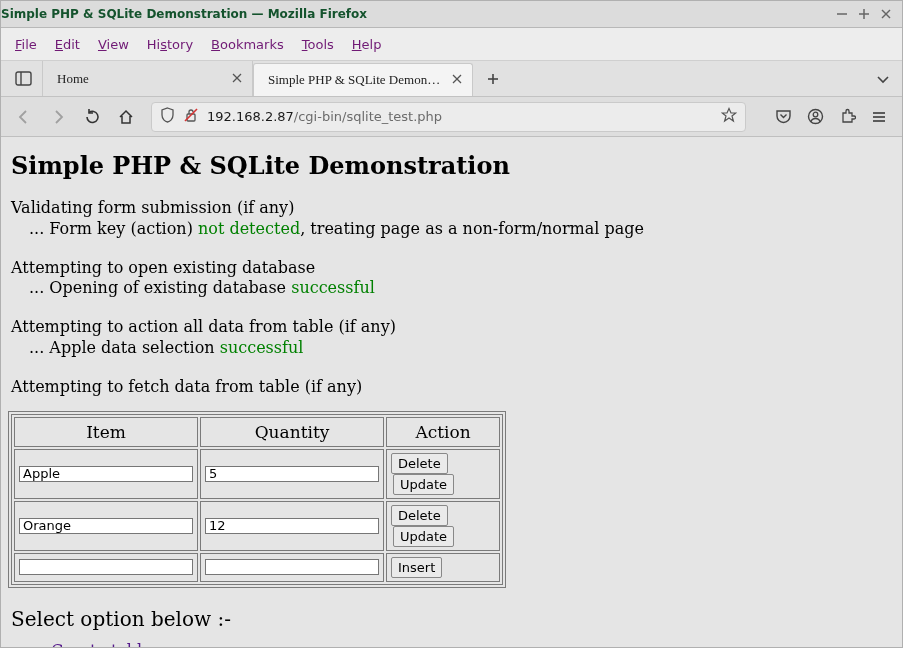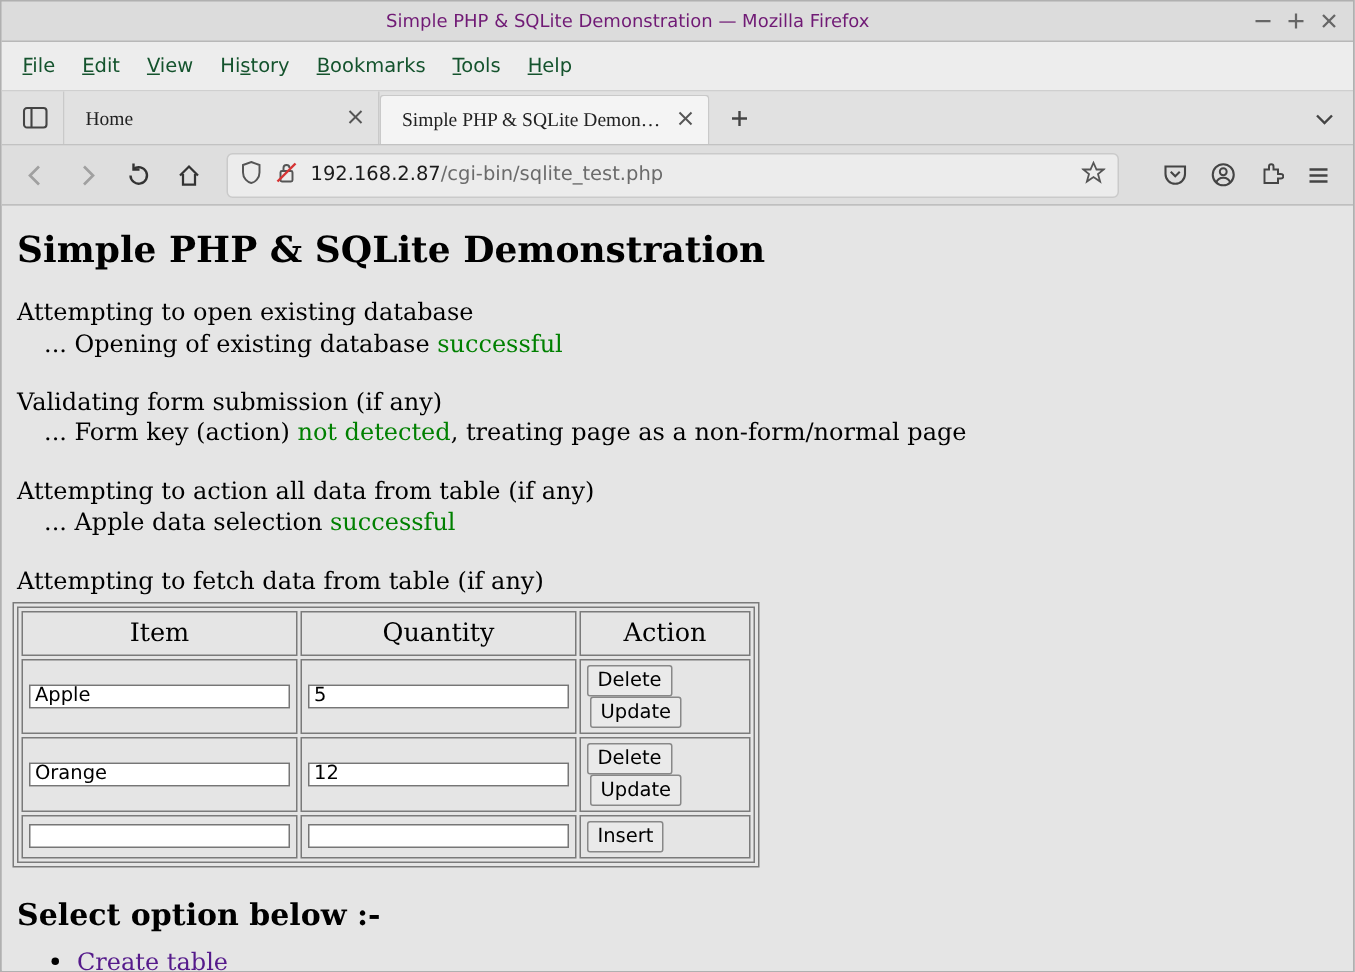--- a/index.html
+++ b/index.html
@@ -20,43 +20,42 @@
     height:27px;
     background:#dcdcdc;
     display:flex;
     align-items:center;
     border-bottom:1px solid #b8b8b8;
     color:#555;
     flex-shrink:0;
   }
   .titlebar .title {
     flex:1;
-    text-align:center;
-    font-weight:normal;
+    font-weight:bold;
     font-size:12px;
-    color:#701a75;
+    color:#14532d;
   }
   .titlebar .winbtns {
     display:flex;
     gap:10px;
     padding-right:10px;
   }
   .winbtn svg { display:block; }
 
   
   .menubar {
     height:26px;
     background:#ededed;
     display:flex;
     align-items:center;
     gap:2px;
     padding:16px 6px;
     border-bottom:1px solid #cfcfcf;
     flex-shrink:0;
-    color:#14532d;
+    color:#701a75;
   }
   .menubar .mi {
     padding:3px 8px;
     font-size:13px;
   }
   .menubar .mi u { text-decoration:underline; }
 
   
   .tabstrip {
     height:36px;
@@ -218,21 +217,21 @@
     padding:2px 6px;
     background:#eaeaea;
     border:1px solid #888;
     border-radius:2px;
     font-family: "DejaVu Sans","Liberation Sans",sans-serif;
   }
   button.tblbtn + button.tblbtn { margin-left:2px; }
 
   h3.selopt {
     font-size:20px;
-    font-weight:bold;
+    font-weight:normal;
     margin:22px 0 10px 0;
     font-family: Georgia, "DejaVu Serif", serif;
   }
   ul.optlist {
     margin:0 0 10px 0;
     padding-left:40px;
     font-family: Georgia, "DejaVu Serif", serif;
   }
   ul.optlist li { margin-bottom:2px; }
   ul.optlist a { color:#551a8b; text-decoration:underline; }
@@ -385,41 +384,41 @@
           <line x1="2" y1="12" x2="14" y2="12" stroke="#444" stroke-width="1.7"></line>
         </svg>
     </div>
   </div>
 </div>
 
 <div class="content">
   <h2 class="page-title">Simple PHP &amp; SQLite Demonstration</h2>
 
   <div class="block">
+    <p>Validating form submission (if any)</p>
+    <p class="indent">
+      <span>... Form key (action) </span><span class="green">not detected</span><span>, treating page as a non-form/normal page</span>
+    </p>
+  </div>
+
+  <div class="block">
     <p>Attempting to open existing database</p>
     <p class="indent">
       <span>... Opening of existing database </span><span class="green">successful</span>
-    </p>
-  </div>
-
-  <div class="block">
-    <p>Validating form submission (if any)</p>
-    <p class="indent">
-      <span>... Form key (action) </span><span class="green">not detected</span><span>, treating page as a non-form/normal page</span>
     </p>
   </div>
 
   <div class="block">
     <p>Attempting to action all data from table (if any)</p>
     <p class="indent">
       <span>... Apple data selection </span><span class="green">successful</span>
     </p>
   </div>
 
-  <div class="block" style="margin-bottom:6px">
+  <div class="block" style="margin-bottom:16px">
     <p>Attempting to fetch data from table (if any)</p>
   </div>
 
   <table class="data">
     <tbody>
         <tr>
       <th class="col-item">Item</th>
       <th class="col-qty">Quantity</th>
       <th class="col-act">Action</th>
     </tr>

